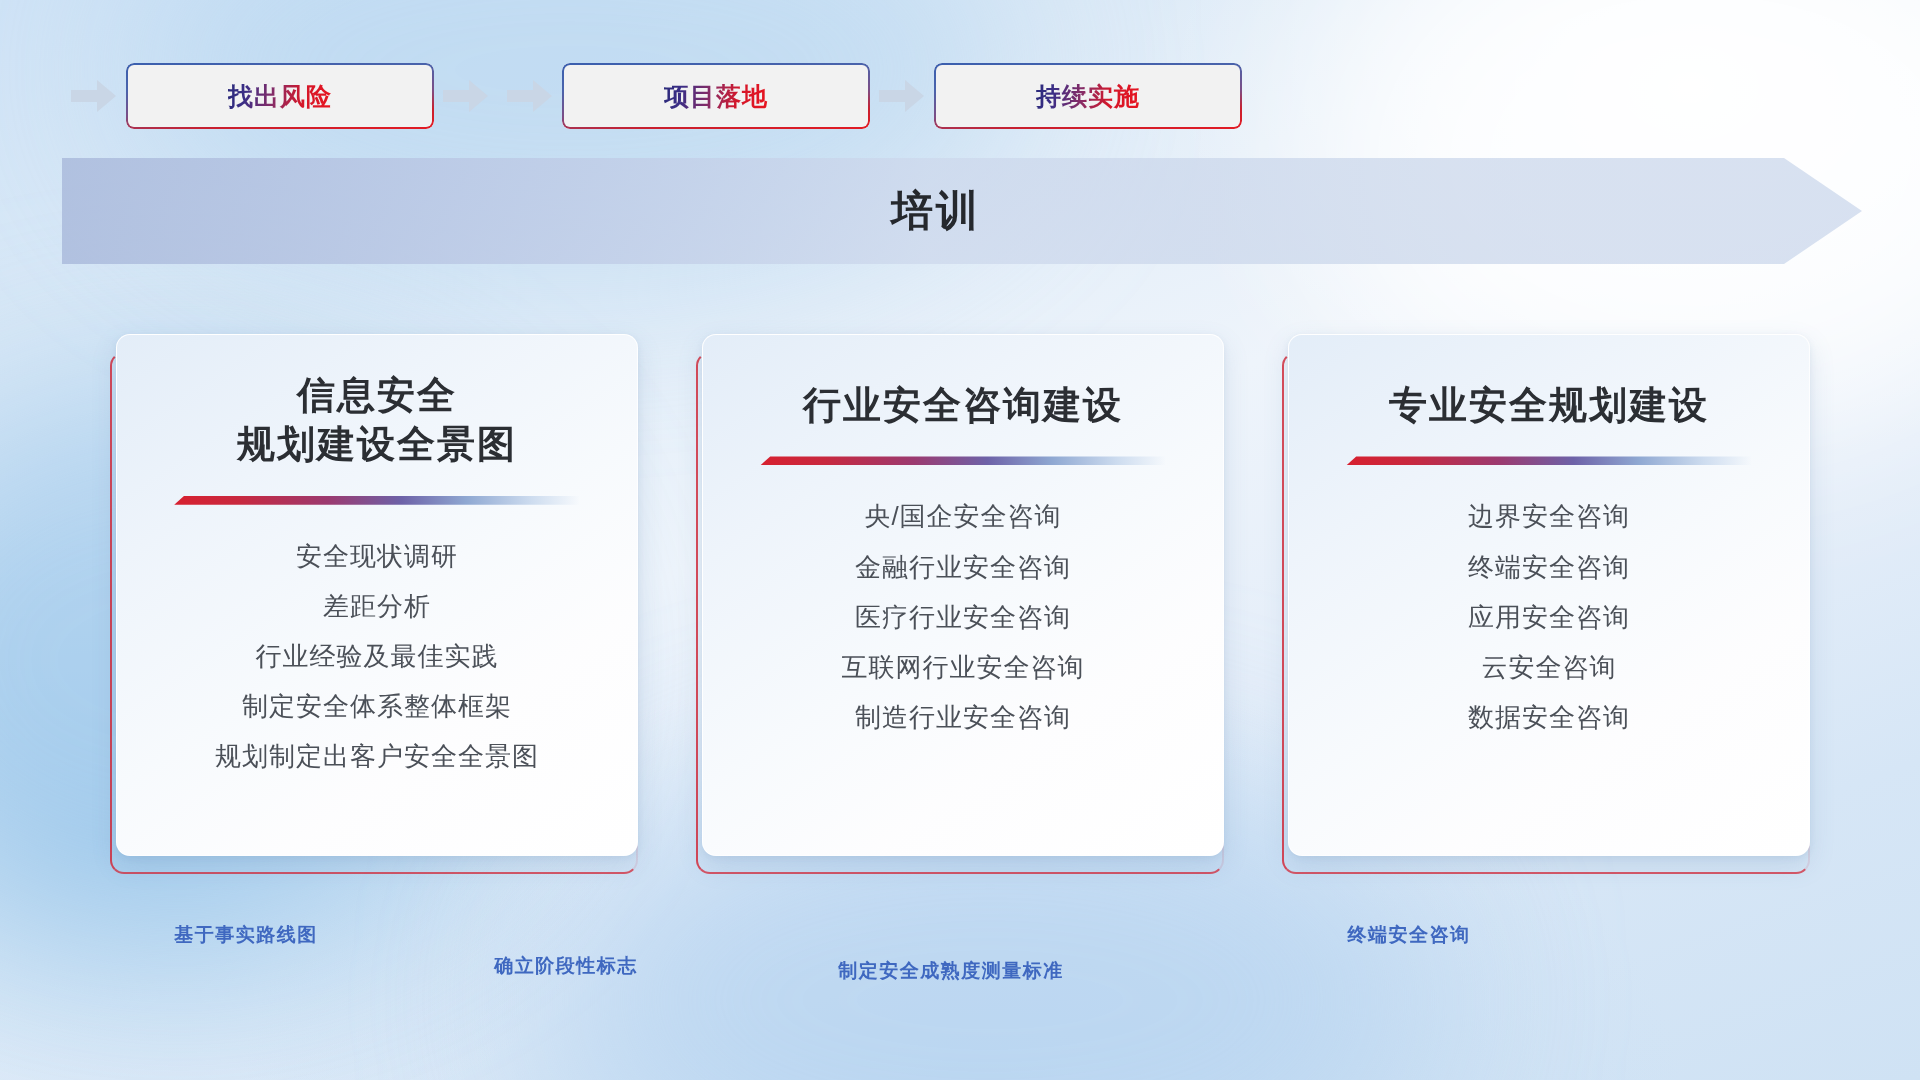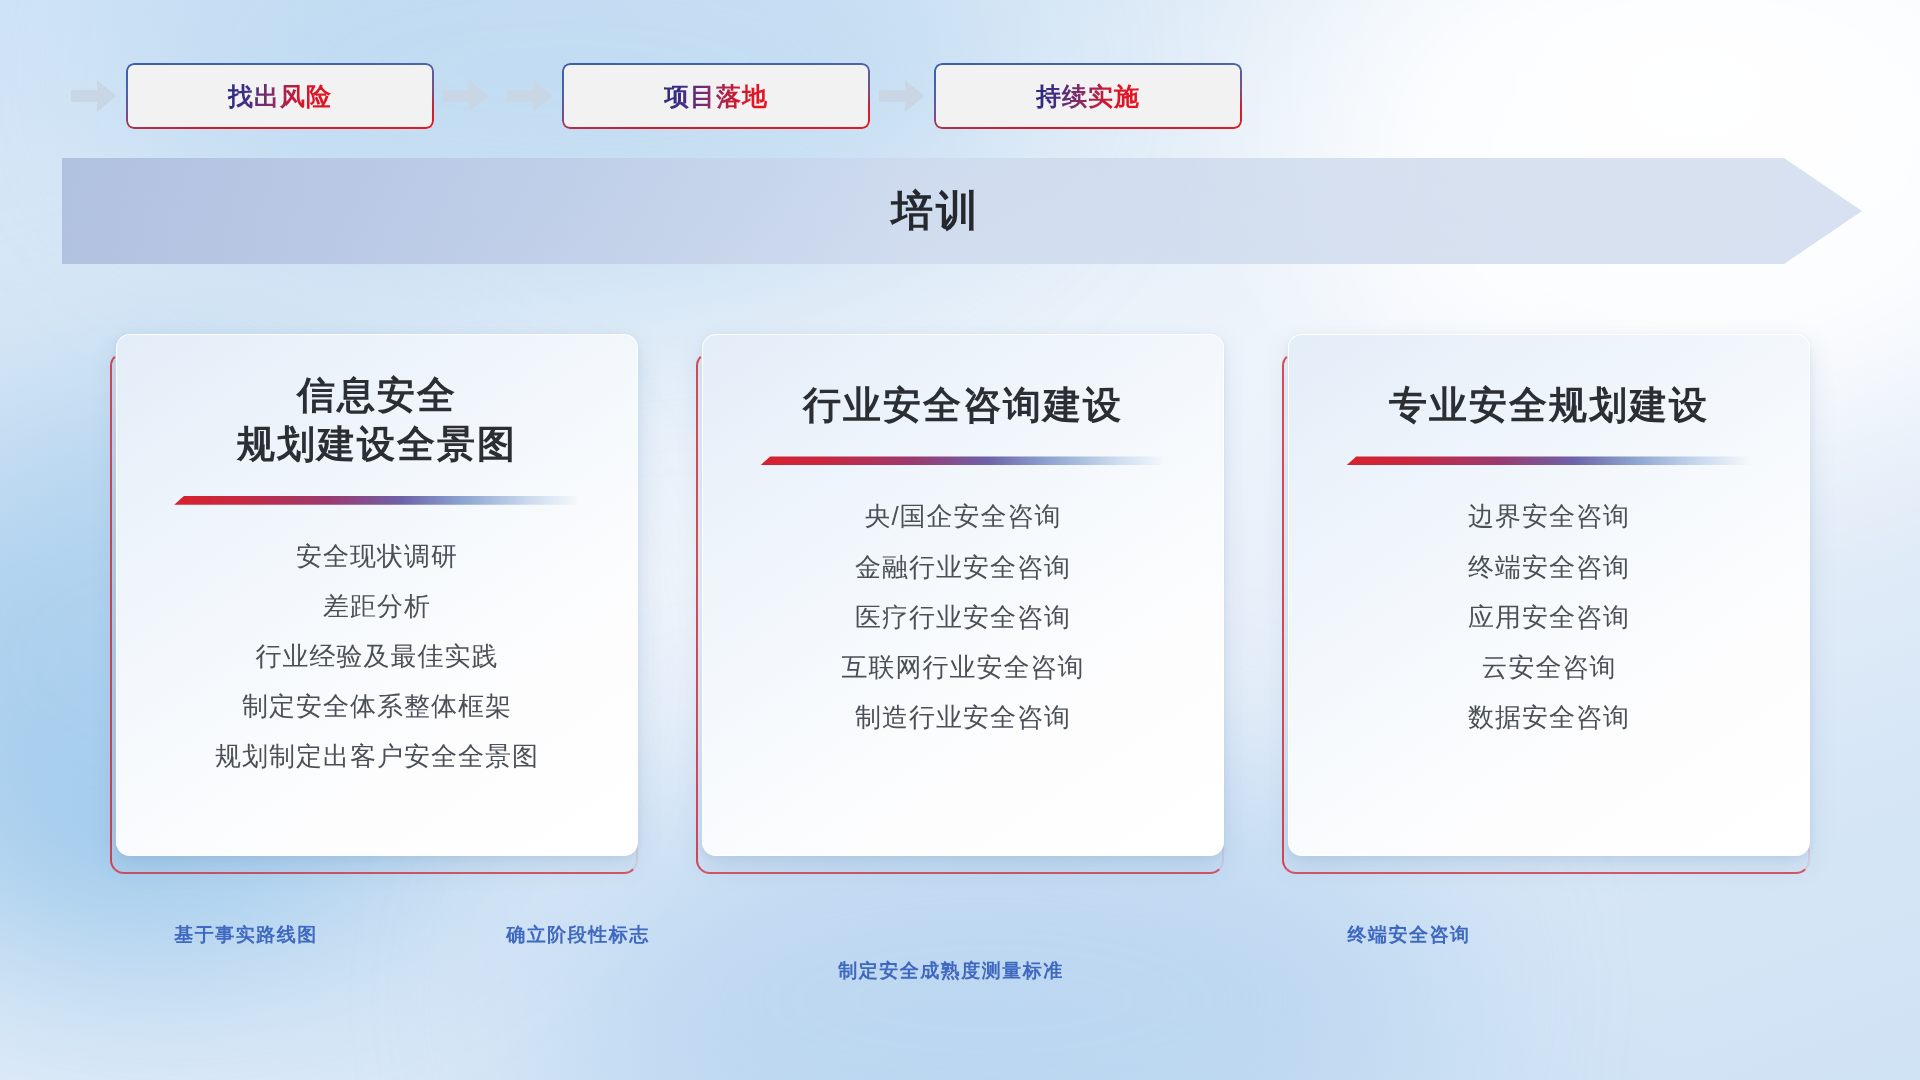--- a/index.html
+++ b/index.html
@@ -342,18 +342,18 @@
           <div class="card-list-item">云安全咨询</div>
           <div class="card-list-item">数据安全咨询</div>
         </div>
       </div>
     </div>
 
   </div>
 
   <div class="footer-tags">
     <div class="footer-tag" style="left: 246px;">基于事实路线图</div>
-    <div class="footer-tag" style="left: 578px;">确立阶段性标志</div>
+    <div class="footer-tag" style="left: 566px; margin-top: 31px;">确立阶段性标志</div>
     <div class="footer-tag" style="left: 951px; margin-top: 36px;">制定安全成熟度测量标准</div>
     <div class="footer-tag" style="left: 1409px;">终端安全咨询</div>
   </div>
 
 </div>
 
 </body></html>

